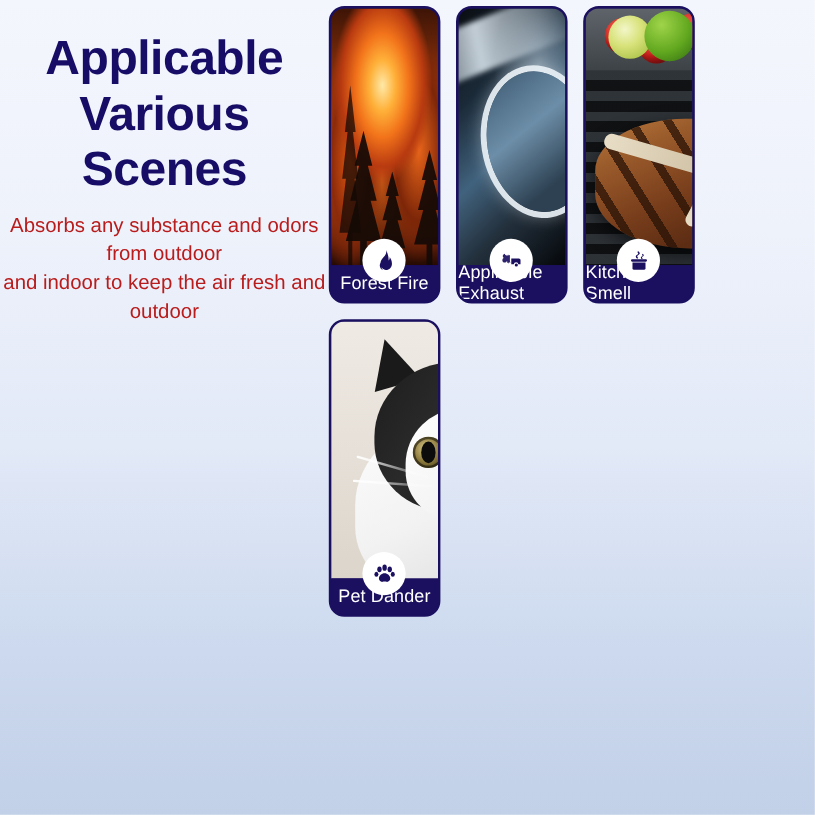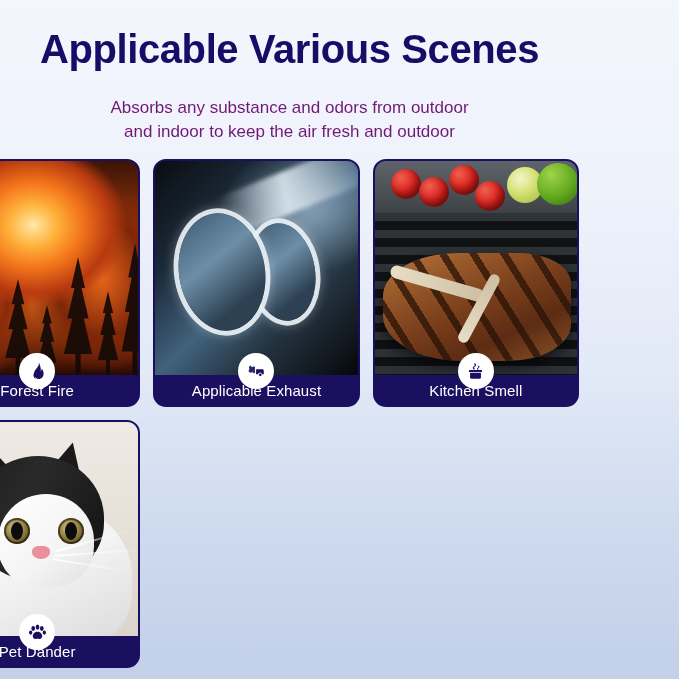--- a/index.html
+++ b/index.html
@@ -10,46 +10,46 @@
     font-family: "Liberation Sans", sans-serif;
     background: linear-gradient(to bottom, #f4f6fd 0%, #eef2fb 28%, #e2e9f7 55%, #ccd9ee 80%, #c2d0e8 100%);
     overflow: hidden;
   }
 
   .page {
     width: 579px;
     height: 679px;
     position: relative;
     display: flex;
-    flex-direction: column;
-    align-items: flex-end;
+    flex-direction: row;
+    align-items: flex-start;
   }
 
   
   .header { width: 100%; text-align: center; padding-top: 26px; }
 
   .title {
     font-size: 40px;
     font-weight: bold;
     color: #170d66;
     letter-spacing: -0.4px;
     line-height: 1.15;
   }
 
   .subtitle {
-    margin-top: 24px;
+    margin-top: 12px;
     font-size: 17px;
-    color: #701a75;
+    color: #b91c1c;
     line-height: 1.42;
     font-weight: 400;
   }
 
   
   .grid {
-    margin-top: 15px;
+    margin-top: 5px;
     width: 645px;
     display: grid;
     grid-template-columns: repeat(3, 1fr);
     grid-template-rows: repeat(2, 248px);
     column-gap: 13px;
     row-gap: 13px;
   }
 
   .card {
     position: relative;

